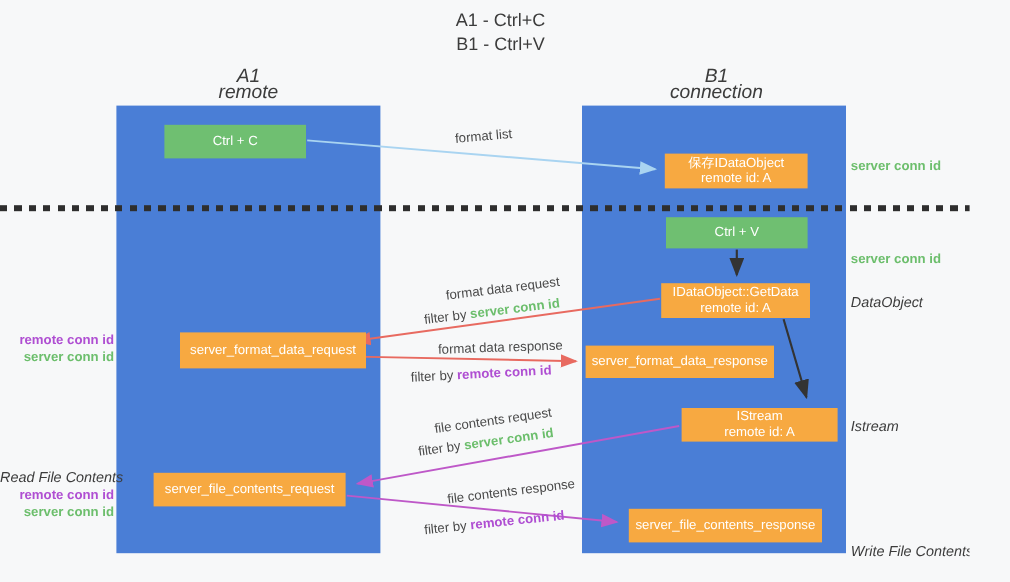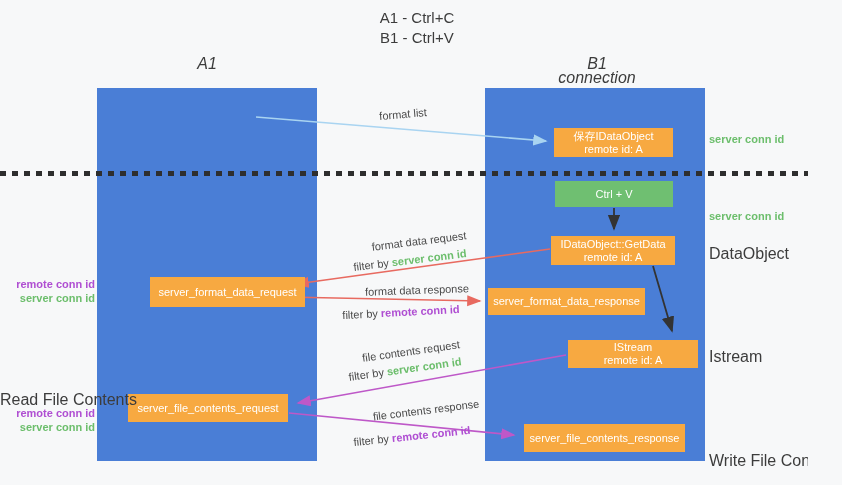--- a/index.html
+++ b/index.html
@@ -39,21 +39,21 @@
   .node.orange{background:var(--box_orange);}
   
   .flow{
     font-size:11px;color:var(--text_flow);white-space:nowrap;
     transform-origin:center;
   }
   .flow .g,.sideg{color:var(--text_green);font-weight:bold;}
   .flow .p,.sidep{color:var(--text_purple);font-weight:bold;}
   
   .side{
-    font-size:16px;color:var(--text_dark);white-space:nowrap;
+    font-size:12px;color:var(--text_dark);white-space:nowrap;font-style:italic;
   }
   .sideg,.sidep{font-size:11px;white-space:nowrap;}
   .rightcol{left:709px;}
   .leftcol{left:0;width:95px;text-align:right;}
   svg line{fill:none;}
   .ln-blue{stroke:var(--arrow_lightblue);stroke-width:1.6;}
   .ln-black{stroke:var(--arrow_black);stroke-width:1.8;}
   .ln-red{stroke:var(--arrow_red);stroke-width:1.6;}
   .ln-mag{stroke:var(--arrow_magenta);stroke-width:1.6;}
   .mh-blue{fill:var(--arrow_lightblue);}
@@ -66,20 +66,21 @@
 
 <div class="stage">
 
   <div class="abs title">
     <div>A1 - Ctrl+C</div>
     <div>B1 - Ctrl+V</div>
   </div>
 
   <div class="abs lane-header" style="left:137px;top:57px;">
     <div>A1</div>
+    <div>remote</div>
   </div>
   <div class="abs lane-header" style="left:527px;top:57px;">
     <div>B1</div>
     <div>connection</div>
   </div>
 
   <div class="abs lane" style="left:97px;"></div>
   <div class="abs lane" style="left:485px;"></div>
 
   <div class="abs dotline"></div>
@@ -101,20 +102,23 @@
     </defs>
     <line class="ln-blue" x1="256" y1="117" x2="546" y2="141" marker-end="url(#ahBlue)"></line>
     <line class="ln-black" x1="614" y1="208" x2="614" y2="229" marker-end="url(#ahBlack)"></line>
     <line class="ln-red" x1="550" y1="249" x2="296" y2="284" marker-end="url(#ahRed)"></line>
     <line class="ln-red" x1="287" y1="297" x2="480" y2="301" marker-end="url(#ahRed)"></line>
     <line class="ln-black" x1="653" y1="266" x2="672" y2="331" marker-end="url(#ahBlack)"></line>
     <line class="ln-mag" x1="566" y1="355" x2="298" y2="403" marker-end="url(#ahMag)"></line>
     <line class="ln-mag" x1="289" y1="413" x2="514" y2="435" marker-end="url(#ahMag)"></line>
   </svg>
 
+  <div class="abs node green" style="left:137px;top:104px;width:118px;height:28px;">
+    <div>Ctrl + C</div>
+  </div>
 
   <div class="abs node orange" style="left:554px;top:128px;width:119px;height:29px;">
     <div>保存IDataObject</div>
     <div>remote id: A</div>
   </div>
 
   <div class="abs node green" style="left:555px;top:181px;width:118px;height:26px;">
     <div>Ctrl + V</div>
   </div>
 

